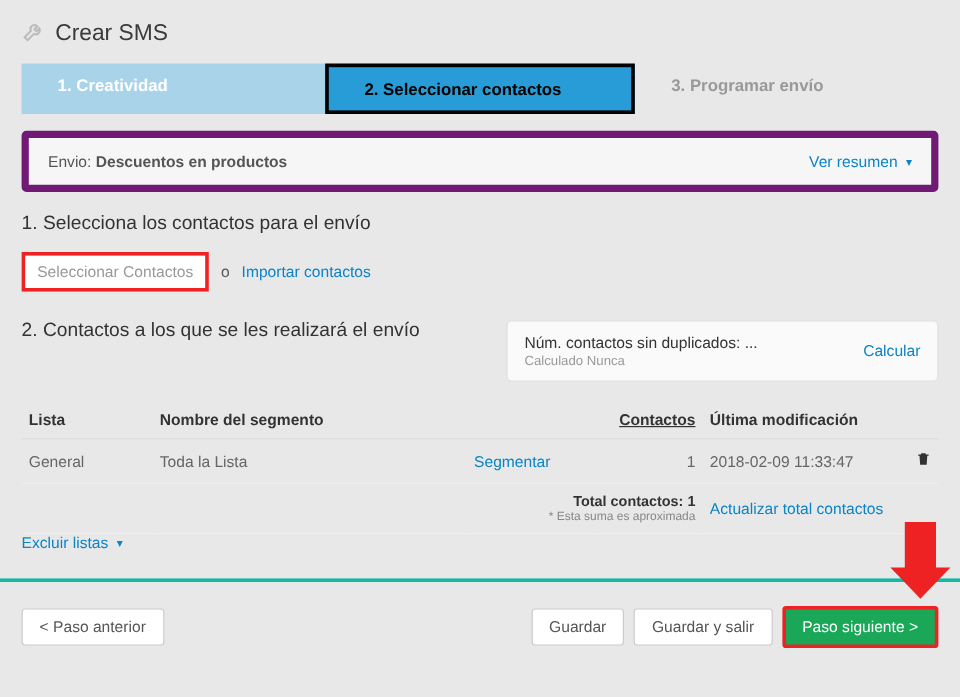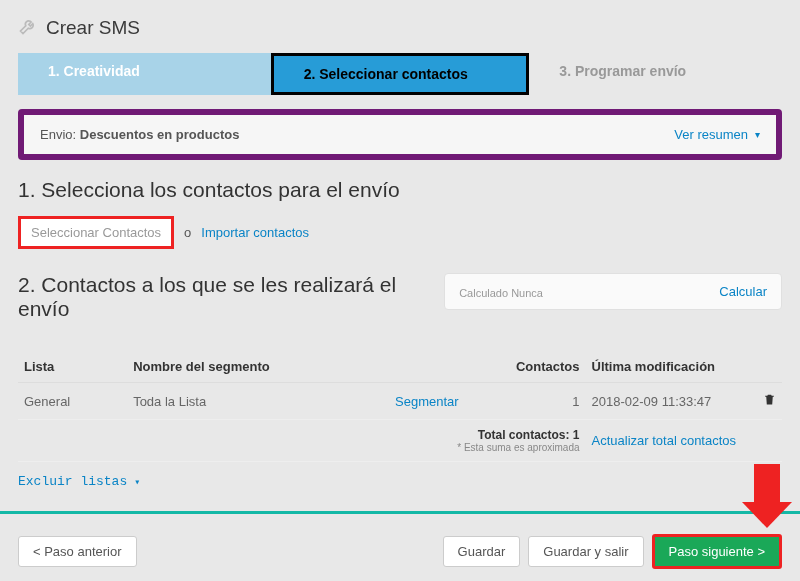--- a/index.html
+++ b/index.html
@@ -44,21 +44,21 @@
       border-radius: 4px;
       padding: 12px 16px;
       display: flex;
       justify-content: space-between;
       align-items: center;
       margin-bottom: 18px;
     }
     .envio-label { font-size: 13px; color: #555; }
     .ver-resumen { color: #0a84c6; font-size: 13px; display: flex; align-items: center; gap: 4px; cursor: pointer; }
     h2 {
-      font-size: 21px;
+      font-size: 16px;
       font-weight: 400;
       color: #333;
       margin-bottom: 14px;
     }
     .select-row {
       display: flex;
       align-items: center;
       gap: 10px;
       margin-bottom: 24px;
     }
@@ -104,30 +104,30 @@
     }
     th.right, td.right { text-align: right; }
     td {
       padding: 10px 6px;
       color: #666;
       border-bottom: 1px solid #eee;
     }
     .col-lista { width: 100px; }
     .col-nombre { width: 240px; }
     .col-seg { width: 100px; }
-    .col-cont { width: 80px; }
+    .col-cont { width: 80px; text-decoration: underline; }
     .col-fecha { width: 150px; }
     .col-trash { width: 30px; text-align: right; }
     .totals-row td {
       padding: 8px 6px;
       font-size: 12px;
     }
     .totals-label { text-align: right; font-weight: 600; color: #333; }
     .totals-sub { display: block; font-size: 10px; color: #888; font-weight: 400; }
-    .excluir { margin-top: 12px; margin-bottom: 12px; display: inline-flex; align-items: center; gap: 4px; font-family: Liberation Mono, monospace; }
+    .excluir { margin-bottom: 12px; display: inline-flex; align-items: center; gap: 4px; }
     .footer {
       border-top: 3px solid #14b8a6;
       padding: 20px 18px;
       display: flex;
       justify-content: space-between;
       align-items: center;
     }
     .btn {
       padding: 7px 14px;
       font-size: 13px;
@@ -200,20 +200,21 @@
   <div class="select-row">
     <span class="btn-select">Seleccionar Contactos</span>
     <span class="o-sep">o</span>
     <span class="link">Importar contactos</span>
   </div>
 
   <div class="section2-head">
     <h2>2. Contactos a los que se les realizará el envío</h2>
     <div class="calc-box">
       <div class="calc-text">
+        <span>Núm. contactos sin duplicados: ...</span>
         <small>Calculado Nunca</small>
       </div>
       <span class="link">Calcular</span>
     </div>
   </div>
 
   <table>
     <thead>
       <tr>
         <th class="col-lista">Lista</th>

